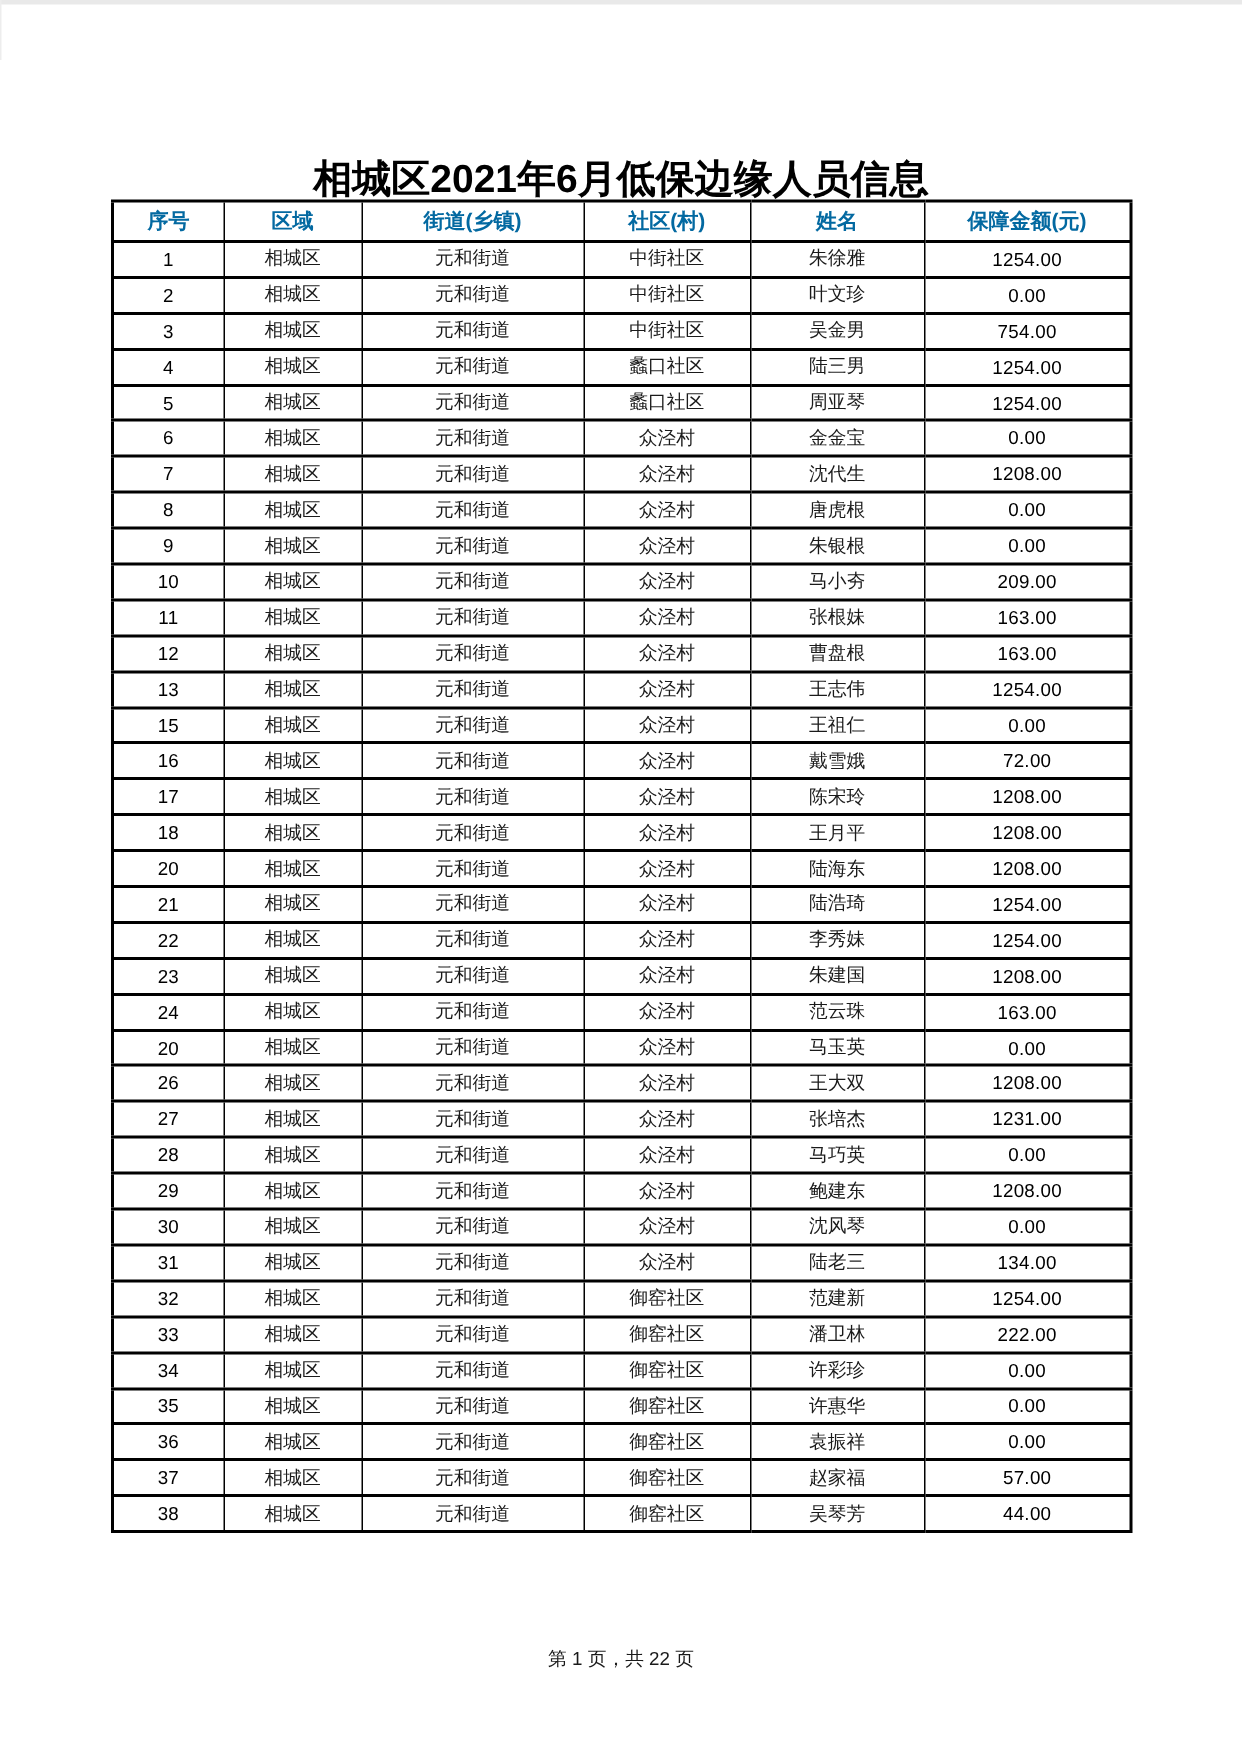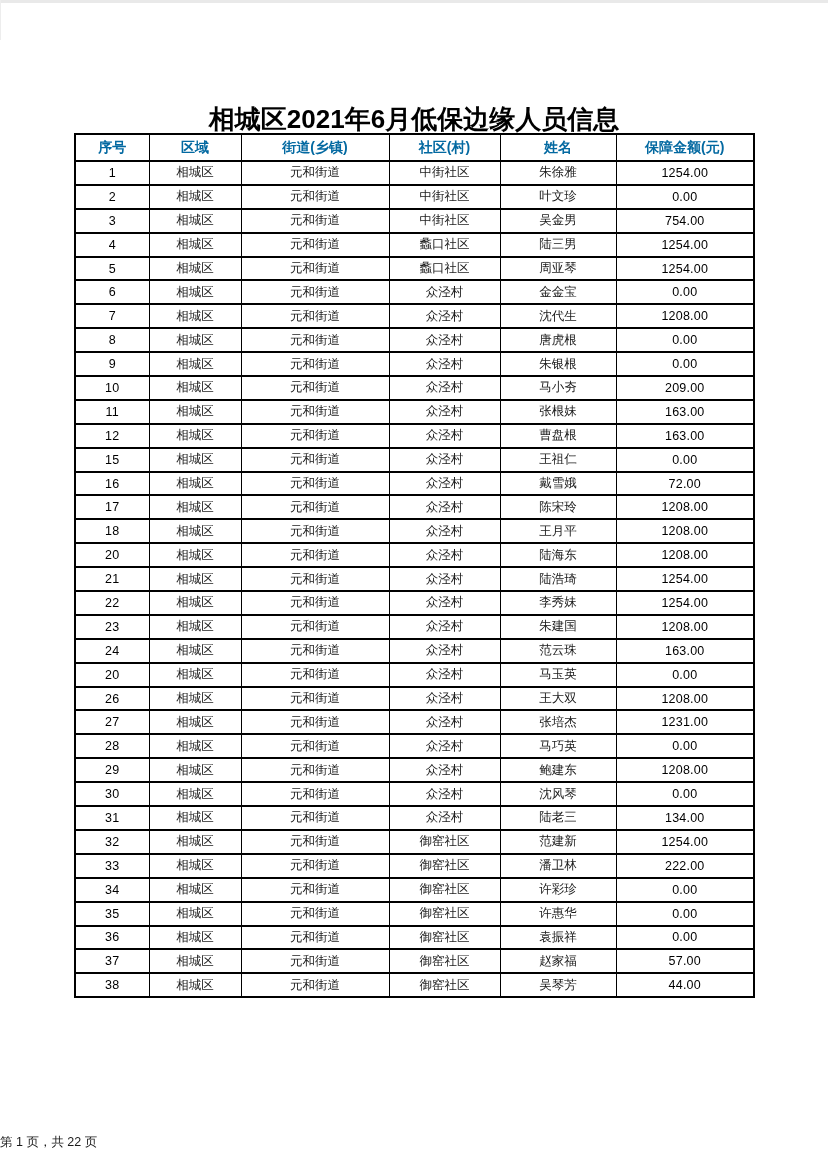--- a/index.html
+++ b/index.html
@@ -71,24 +71,24 @@
     font-size: 12.5px;
     font-weight: normal;
     color: #1a1a1a;
   }
   table.benefits-table td.num {
     color: #000000;
     letter-spacing: 0.2px;
   }
   .footer {
     position: absolute;
-    top: 1134px;
+    top: 1098px;
     left: 0;
     width: 100%;
-    text-align: left;
+    text-align: center;
     font-size: 12.5px;
     color: #1a1a1a;
   }
 </style>
 </head>
 <body>
 
 <div class="page">
   <div class="top-edge"></div>
   <div class="left-edge"></div>
@@ -205,20 +205,28 @@
         </tr>
         <tr>
           <td class="num">12</td>
           <td>相城区</td>
           <td>元和街道</td>
           <td>众泾村</td>
           <td>曹盘根</td>
           <td class="num">163.00</td>
         </tr>
         <tr>
+          <td class="num">13</td>
+          <td>相城区</td>
+          <td>元和街道</td>
+          <td>众泾村</td>
+          <td>王志伟</td>
+          <td class="num">1254.00</td>
+        </tr>
+        <tr>
           <td class="num">15</td>
           <td>相城区</td>
           <td>元和街道</td>
           <td>众泾村</td>
           <td>王祖仁</td>
           <td class="num">0.00</td>
         </tr>
         <tr>
           <td class="num">16</td>
           <td>相城区</td>

